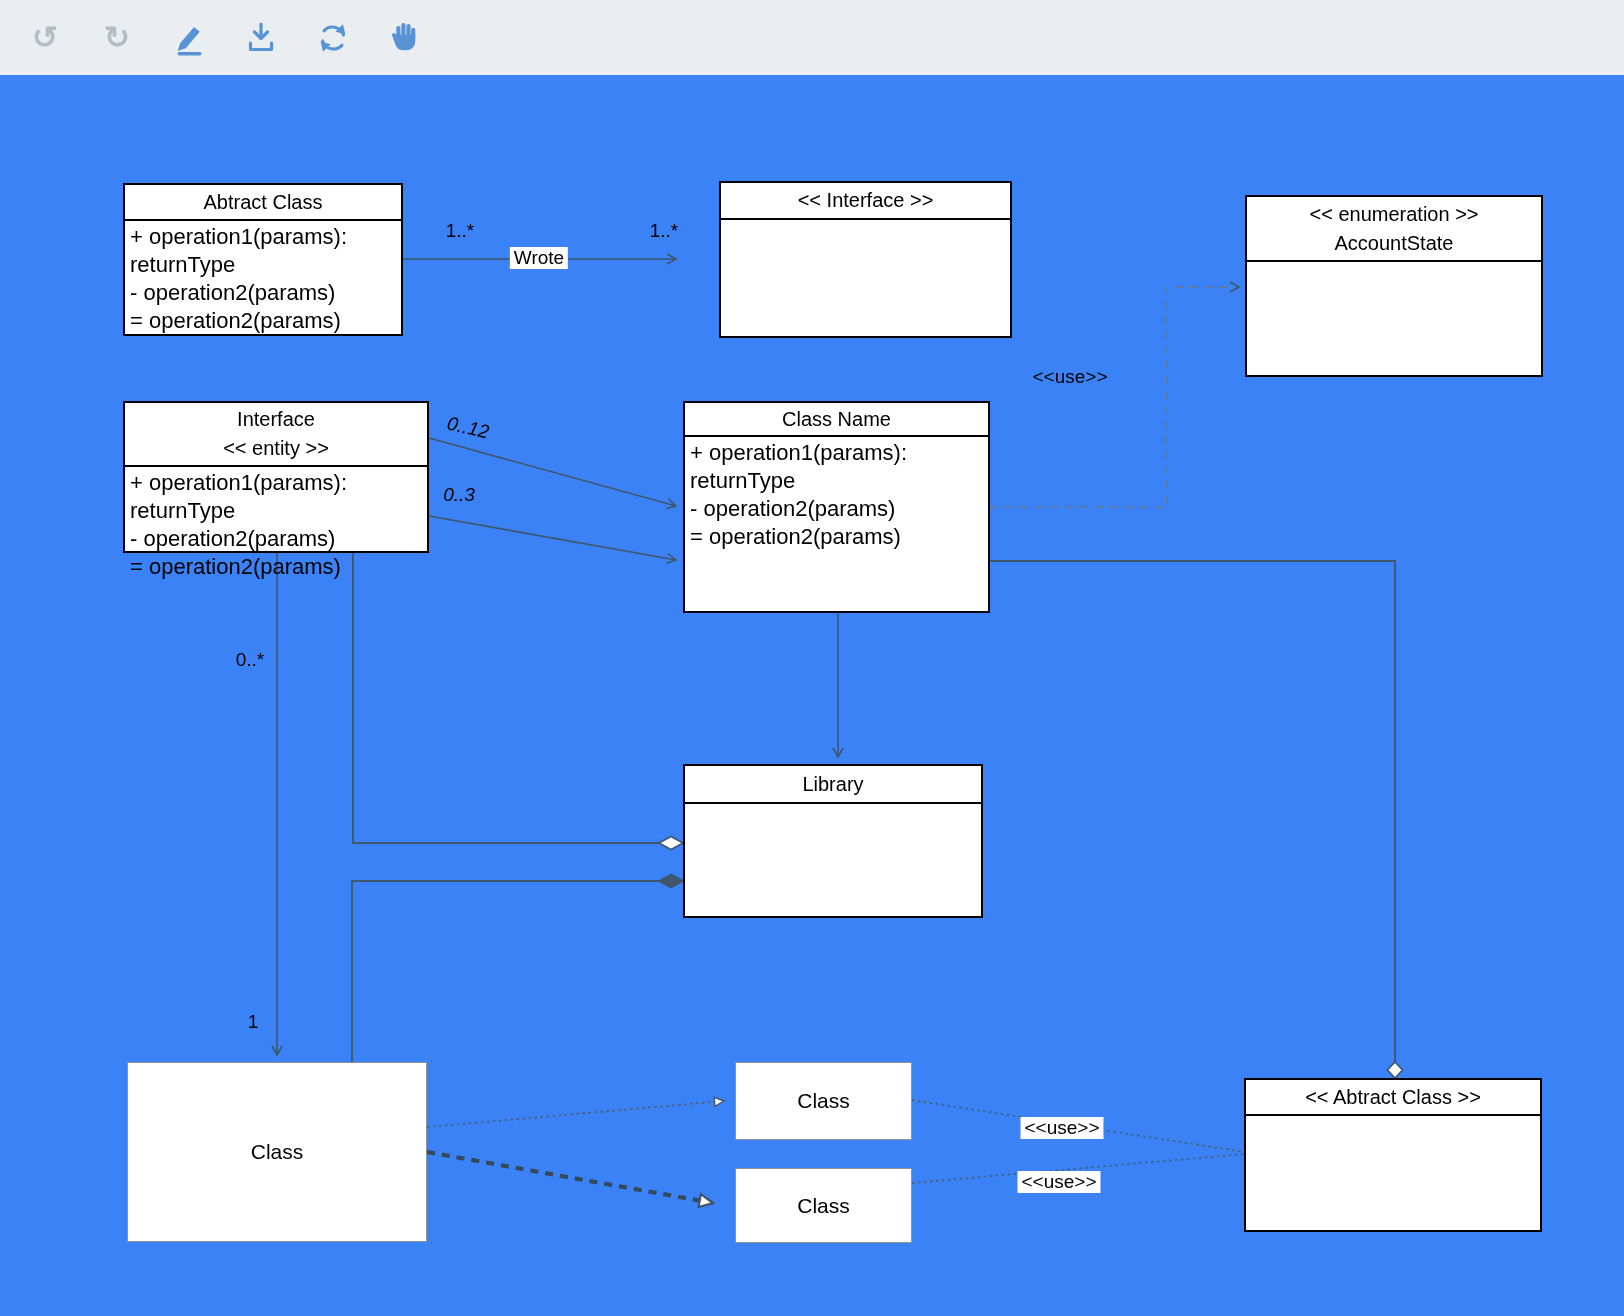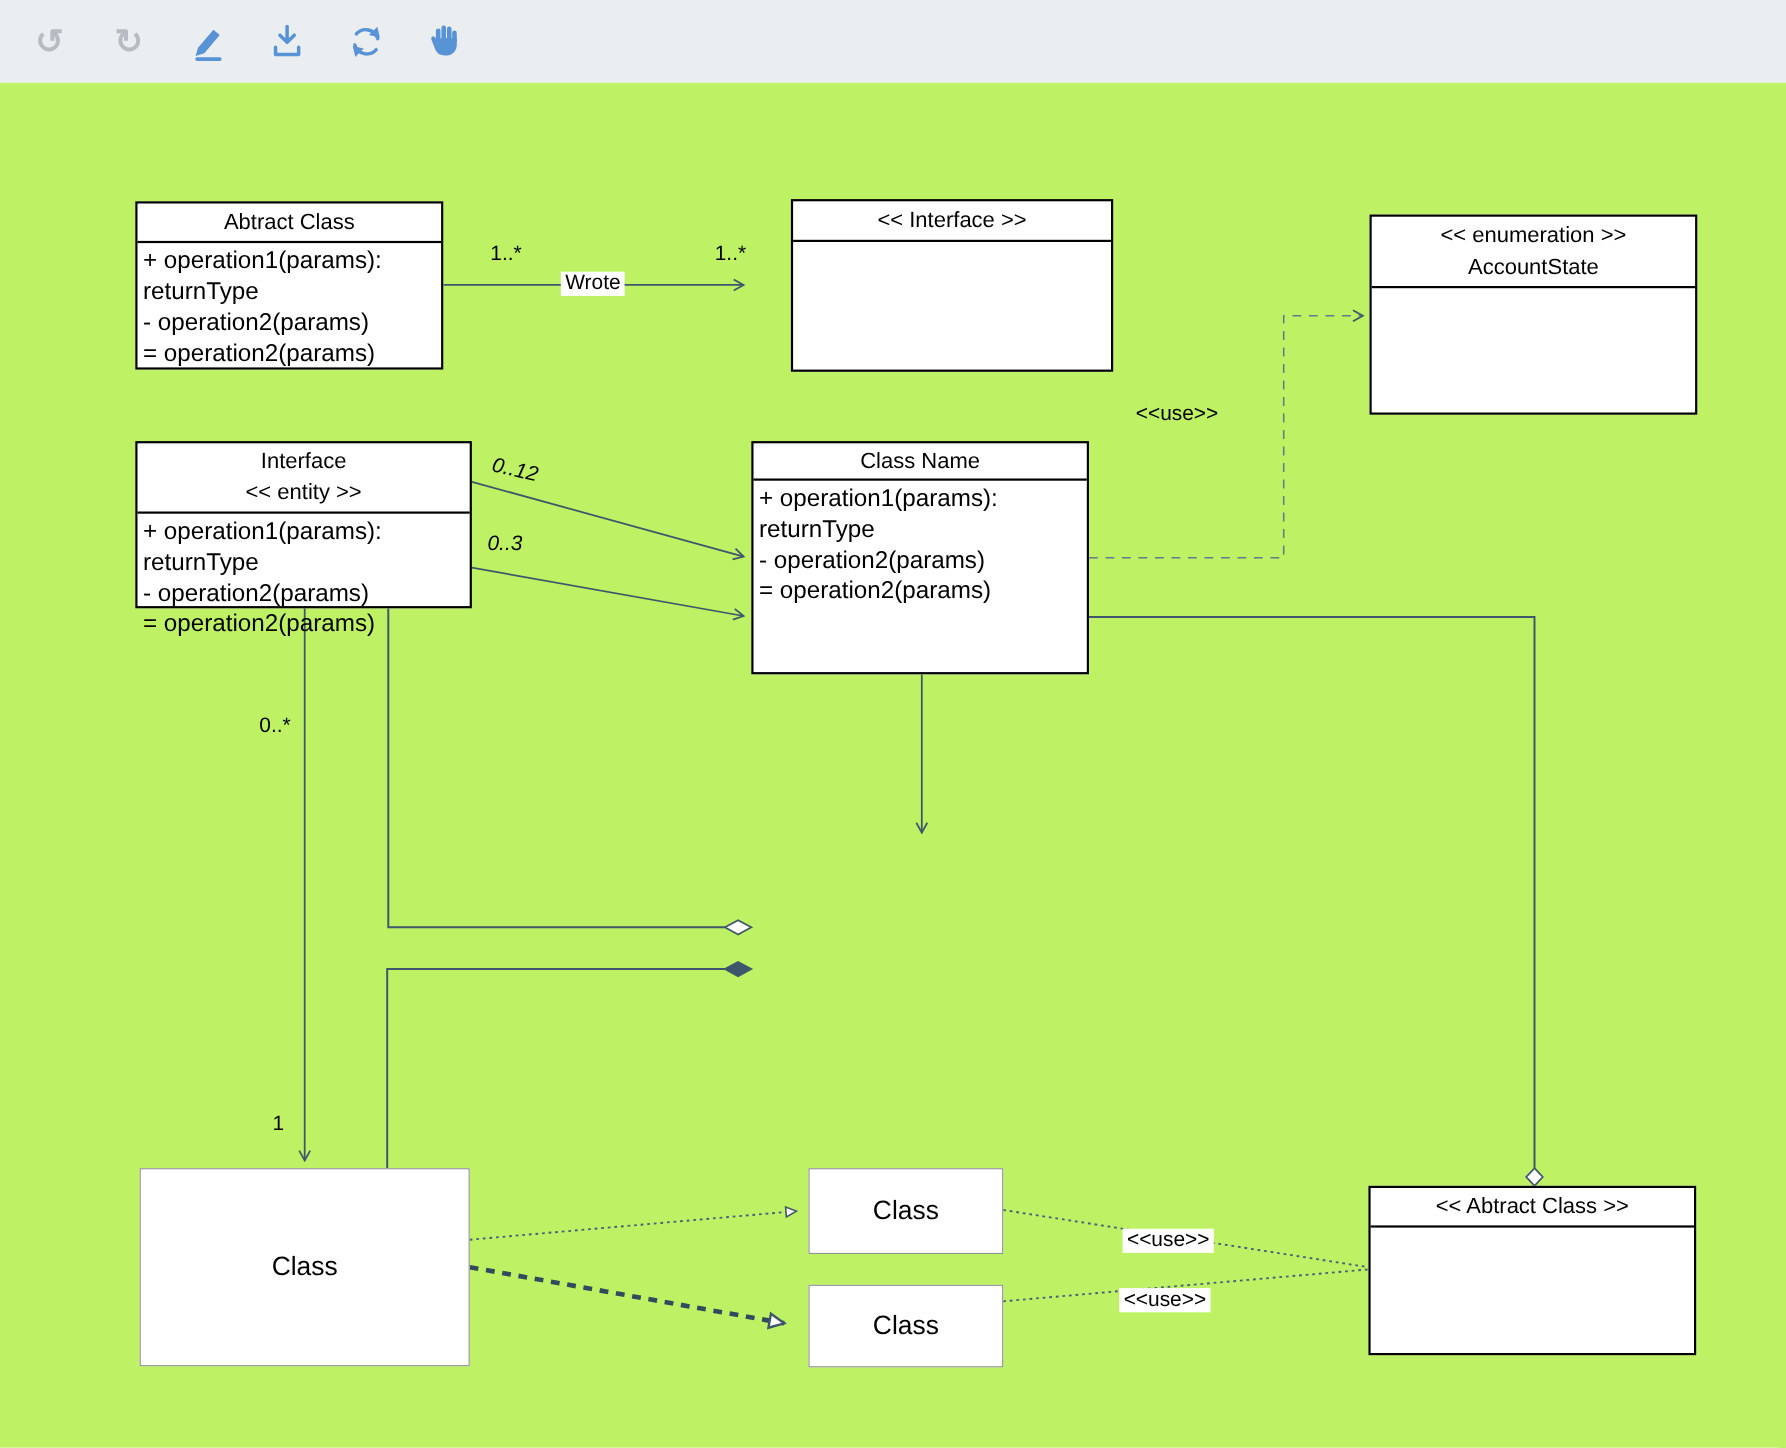--- a/index.html
+++ b/index.html
@@ -10,34 +10,34 @@
   }
   
   .toolbar {
     position:absolute; left:0; top:0; width:1624px; height:75px;
     background:#ebeef1; display:flex; align-items:center;
     padding-left:26px; gap:34px; z-index:5;
   }
   .tbtn { width:38px; height:44px; display:flex; align-items:center; justify-content:center; cursor:pointer; }
   .glyph { font-size:31px; line-height:1; color:#b7bcc2; font-weight:bold; }
   
-  .canvas { position:absolute; left:0; top:75px; width:1624px; height:1241px; background:#bef264; }
+  .canvas { position:absolute; left:0; top:75px; width:1624px; height:1241px; background:#3b82f6; }
   svg.connectors { position:absolute; left:0; top:0; z-index:1; }
   
   .node { position:absolute; background:#fff; z-index:2; }
   .uml { border:2px solid #000; }
   .uml .hd {
     border-bottom:2px solid #000; text-align:center; font-size:20px;
     display:flex; flex-direction:column; justify-content:center;
   }
   .uml .cmp { font-size:22px; line-height:28px; padding:2px 4px 0 5px; }
   .uml .cmp.mid { border-bottom:2px solid #000; }
   .plain {
     border:1px solid #8f9396; display:flex; align-items:center; justify-content:center;
-    font-size:24px;
+    font-size:21px;
   }
   
   .elabel {
     position:absolute; z-index:3; font-size:19px; white-space:nowrap;
     transform:translate(-50%,-50%);
   }
   .elabel.bg { background:#fff; padding:0 4px; }
   .elabel.it { font-style:italic; }
   .elabel.rot { transform:translate(-50%,-50%) rotate(13deg); }
 </style>
@@ -166,20 +166,23 @@
 
   <div class="node uml" style="left:683px; top:326px; width:307px; height:212px;">
     <div class="hd" style="height:34px;">Class Name</div>
     <div class="cmp">
       <div>+ operation1(params): returnType</div>
       <div>- operation2(params)</div>
       <div>= operation2(params)</div>
     </div>
   </div>
 
+  <div class="node uml" style="left:683px; top:689px; width:300px; height:154px;">
+    <div class="hd" style="height:38px;">Library</div>
+  </div>
 
   <div class="node plain" style="left:127px; top:987px; width:300px; height:180px;">
     <span>Class</span>
   </div>
 
   <div class="node plain" style="left:735px; top:987px; width:177px; height:78px;">
     <span>Class</span>
   </div>
 
   <div class="node plain" style="left:735px; top:1093px; width:177px; height:75px;">

